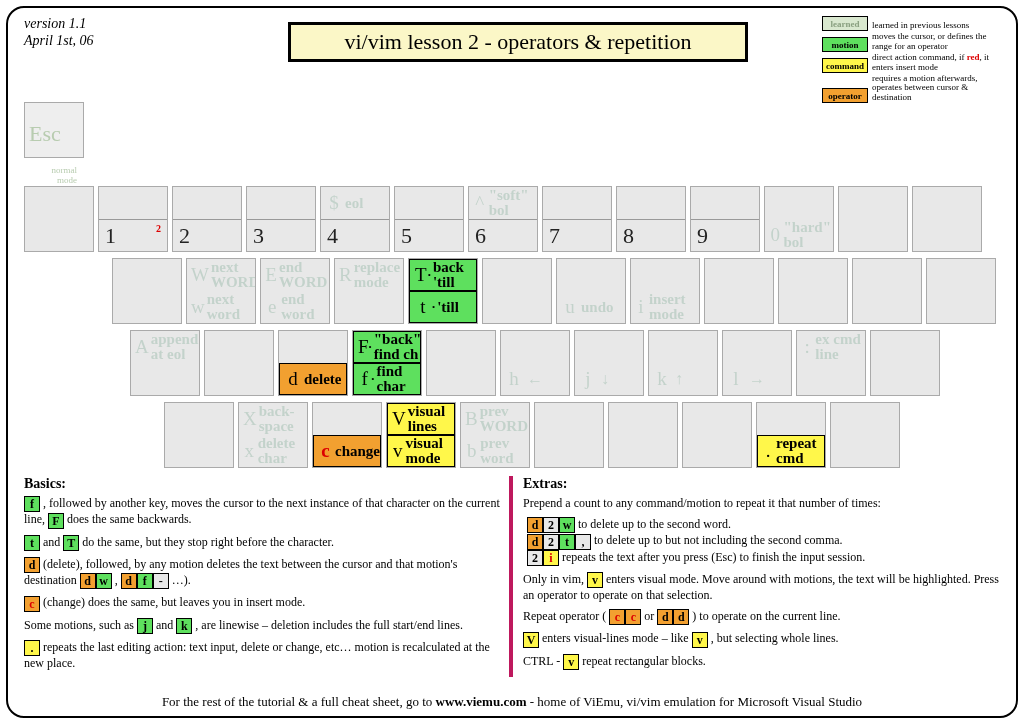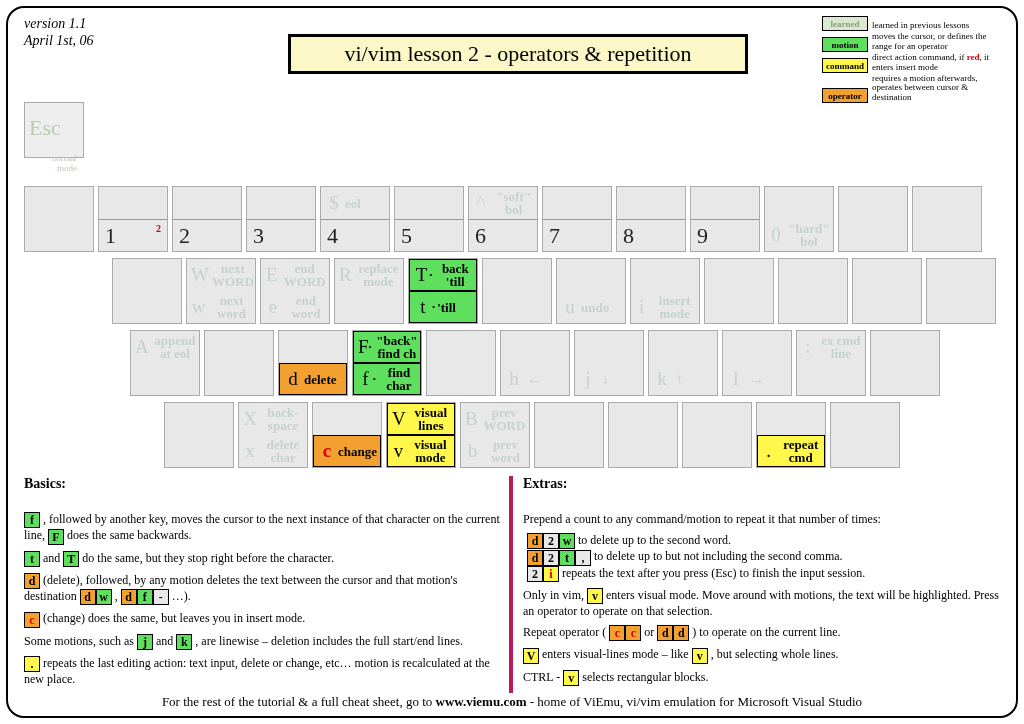--- a/index.html
+++ b/index.html
@@ -27,21 +27,20 @@
   .title {
     position: absolute;
     top: 14px; left: 280px;
     width: 460px;
     text-align: center;
     font-size: 22px;
     padding: 4px 10px;
     background: #fbf7c7;
     border: 3px solid #000;
     font-family: Georgia, serif;
-    margin-top: 12px;
   }
   .legend {
     position: absolute;
     top: 8px; right: 14px;
     width: 180px;
     font-size: 9px;
   }
   .legend-row { display: flex; align-items: flex-end; margin-bottom: 1px; }
   .legend-swatch {
     width: 46px; height: 15px;
@@ -61,21 +60,21 @@
   .legend-text .red { color: #d00; font-weight: bold; }
 
   .esc-key {
     position: absolute;
     top: 94px; left: 16px;
     width: 60px; height: 56px;
     background: #eee;
     border: 1px solid #aaa;
     font-family: Georgia, serif;
   }
-  .esc-key .big { font-size: 22px; color: #b8ccb0; padding: 12px 4px; }
+  .esc-key .big { font-size: 22px; color: #b8ccb0; padding: 18px 4px; }
   .esc-key .small { font-size: 9px; color: #b8ccb0; text-align: right; padding-right: 6px;}
 
   
   .kbd { position: absolute; left: 16px; }
   .row1 { top: 178px; }
   .row2 { top: 250px; left: 104px; }
   .row3 { top: 322px; left: 122px; }
   .row4 { top: 394px; left: 156px; }
 
   .row { display: flex; gap: 4px; }
@@ -84,21 +83,21 @@
     width: 70px; height: 66px;
     background: #e8e8e8;
     border: 1px solid #aaa;
     position: relative;
     font-family: Georgia, serif;
     overflow: hidden;
   }
   
   .half { height: 32px; display:flex; align-items:center; padding-left:4px; }
   .half .letter { font-size: 19px; font-weight: normal; width:18px; text-align:center; }
-  .half .label  { font-size: 13px; line-height: 1; font-weight: bold; margin-left:2px;text-align:center;}
+  .half .label  { font-size: 15px; line-height: 1; font-weight: bold; margin-left:2px;}
   .half.motion  { background:#5ee05e; border:1px solid #000; }
   .half.command { background:#fff74a; border:1px solid #000; }
   .half.operator{ background:#f2a030; border:1px solid #000; }
   .half.ghost   { opacity:0.22; }
   .half.ghost .letter { color:#486; }
   .half.ghost .label  { color:#486; }
   .half.blank { background:transparent; }
 
   
   .numcell .half.bottom { border-top:1px solid #999; font-size:22px; color:#222; padding-left:6px; font-family: Georgia, serif;}
@@ -110,21 +109,21 @@
   
   .cols {
     position: absolute;
     top: 468px; left: 16px; right: 16px;
     display: flex;
     gap: 8px;
     font-size: 12px;
   }
   .col { flex:1; }
   .col.right { border-left:4px solid #be185d; padding-left:10px;}
-  .col h3 { font-size:14px; margin-bottom:20px; }
+  .col h3 { font-size:14px; margin-bottom:4px; }
   .col p { margin-bottom:6px; line-height:1.25; }
 
   .chip {
     display:inline-block;
     min-width:16px; height:16px;
     text-align:center;
     font-weight:bold;
     font-size:12px;
     line-height:15px;
     border:1px solid #000;
@@ -437,21 +436,21 @@
       <h3>Extras:</h3>
       <p>Prepend a count to any command/motion to repeat it that number of times:</p>
       <p style="margin-left:4px">
         <span class="chip operator">d</span><span class="chip grey">2</span><span class="chip motion">w</span><span> to delete up to the second word.</span><br>
         <span class="chip operator">d</span><span class="chip grey">2</span><span class="chip motion">t</span><span class="chip grey">,</span><span> to delete up to but not including the second comma.</span><br>
         <span class="chip grey">2</span><span class="chip command red">i</span><span> repeats the text after you press (Esc) to finish the input session.</span>
       </p>
       <p><span>Only in vim, </span><span class="chip command">v</span><span> enters visual mode. Move around with motions, the text will be highlighted. Press an operator to operate on that selection.</span></p>
       <p><span>Repeat operator ( </span><span class="chip operator red">c</span><span class="chip operator red">c</span><span> or </span><span class="chip operator">d</span><span class="chip operator">d</span><span> ) to operate on the current line.</span></p>
       <p><span class="chip command">V</span><span> enters visual-lines mode – like </span><span class="chip command">v</span><span> , but selecting whole lines.</span></p>
-      <p><span>CTRL - </span><span class="chip command">v</span><span> selects rectangular blocks.</span></p>
+      <p><span>CTRL - </span><span class="chip command">v</span><span> repeat rectangular blocks.</span></p>
     </div>
   </div>
 
   <div class="footer">
     <span>For the rest of the tutorial &amp; a full cheat sheet, go to </span><b>www.viemu.com</b><span> - home of ViEmu, vi/vim emulation for Microsoft Visual Studio</span>
   </div>
 
 </div>
 
 </body></html>

